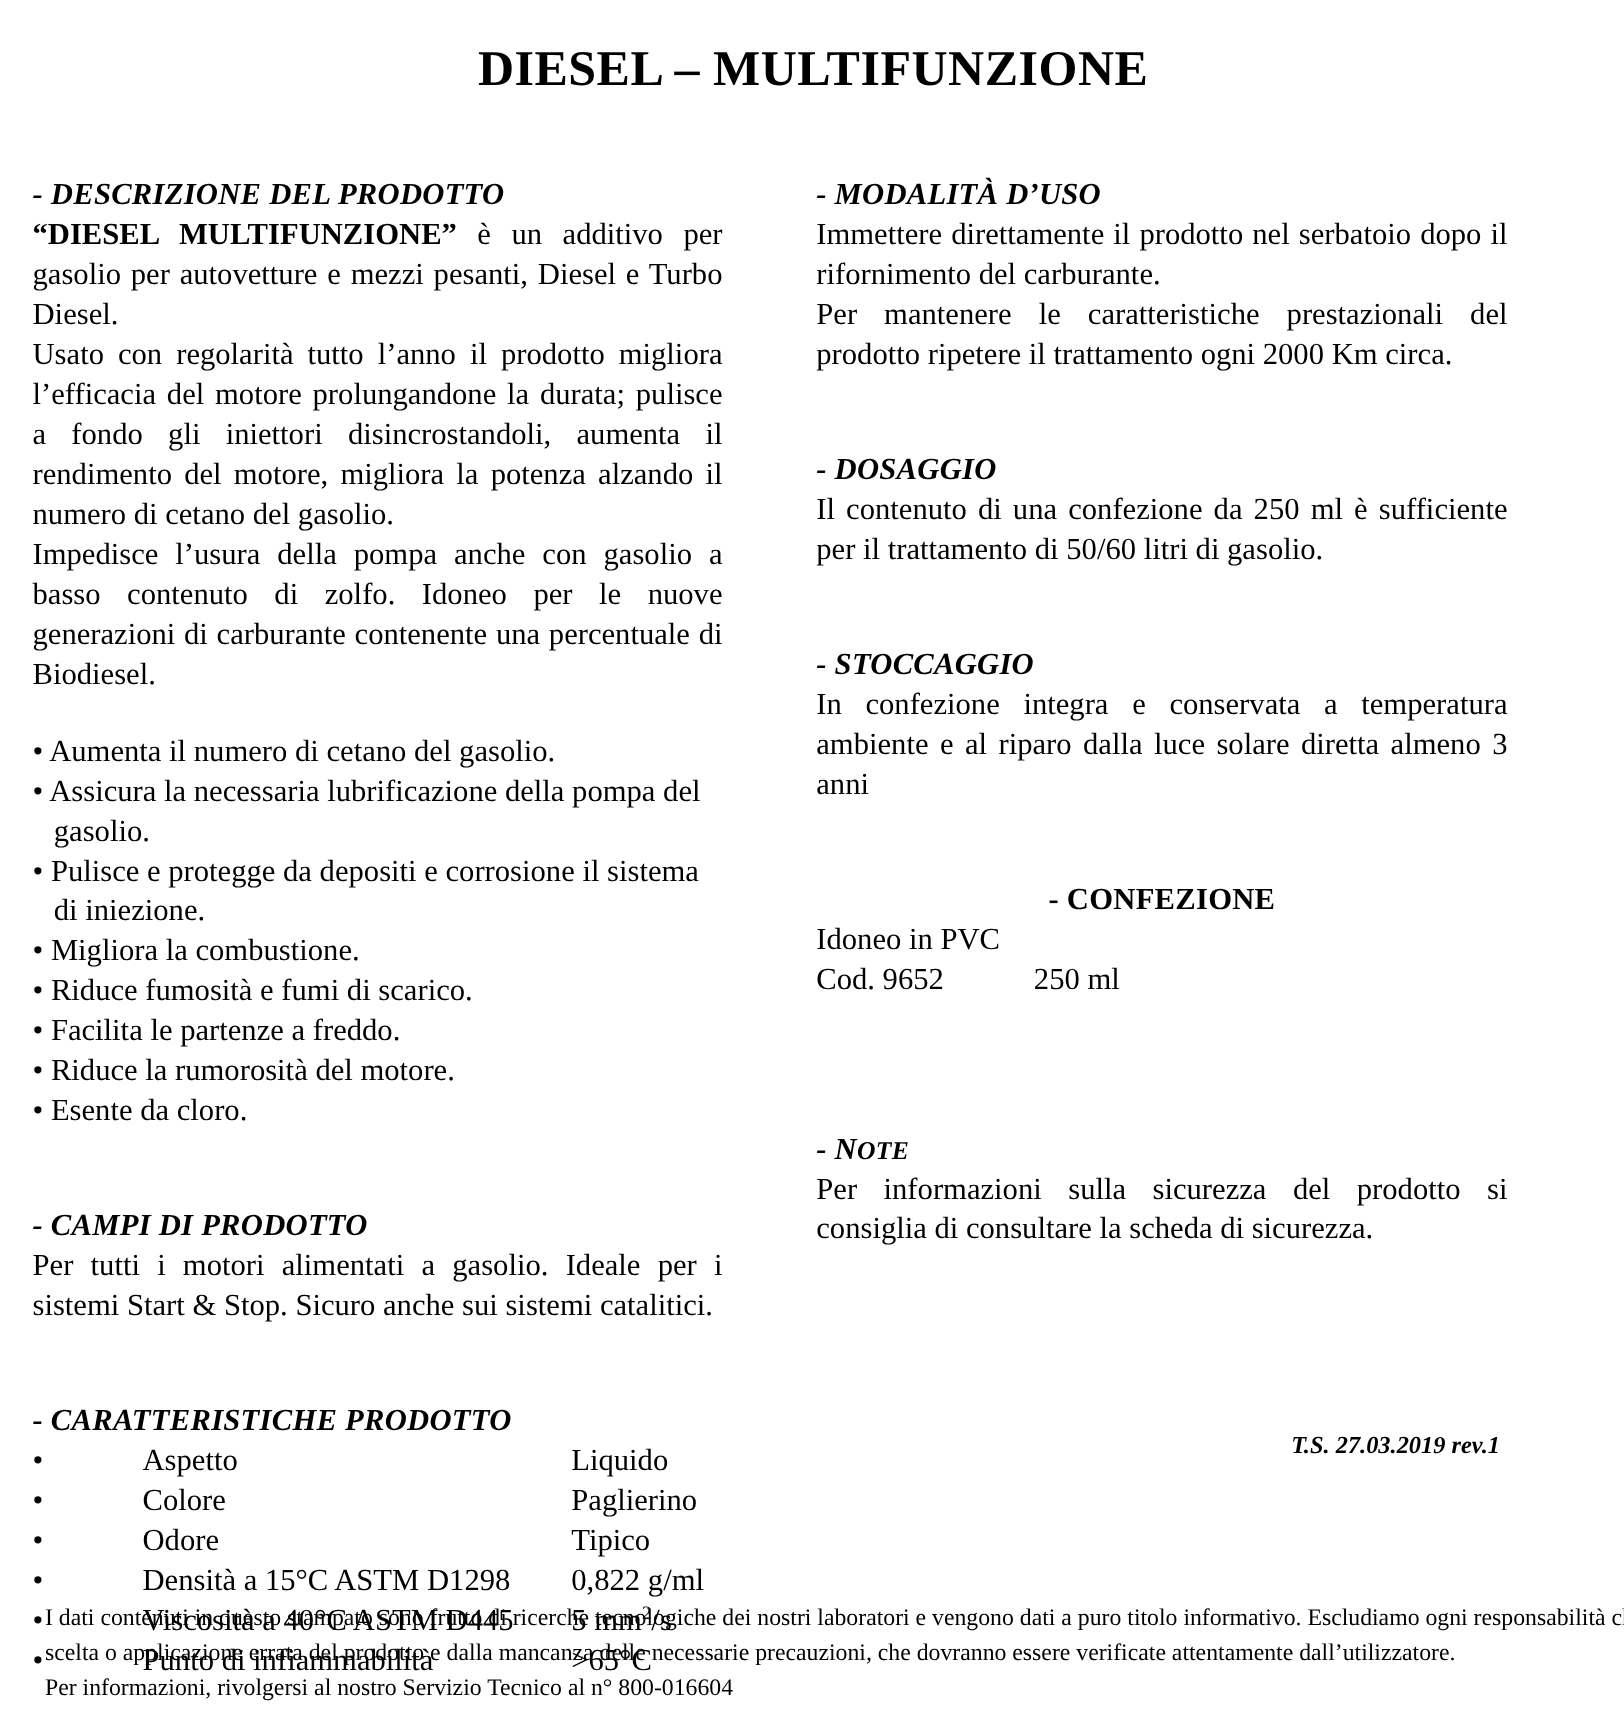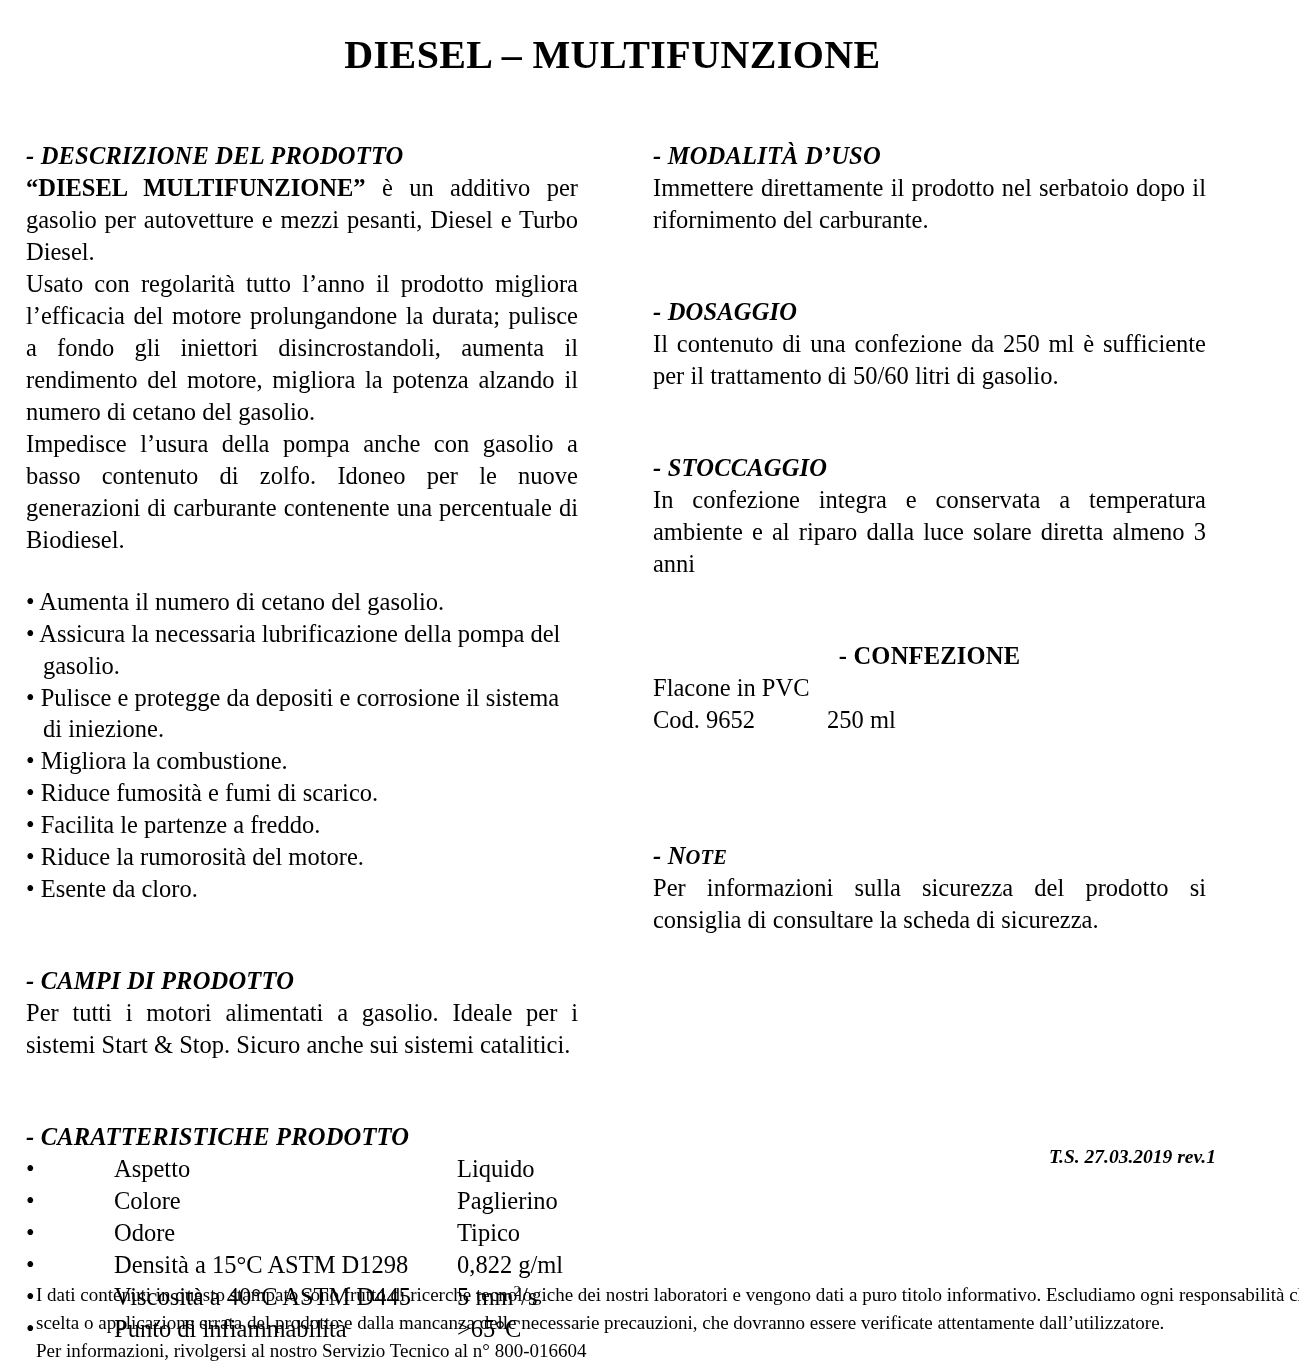--- a/index.html
+++ b/index.html
@@ -27,20 +27,21 @@
   .doc-title {
     position: absolute;
     left: 0;
     top: 33px;
     width: 1225px;
     text-align: center;
     font-size: 40px;
     font-weight: bold;
     letter-spacing: 0.4px;
     line-height: 1.12;
+    padding-left: 38px;
   }
 
   
   .col {
     position: absolute;
     top: 140px;
     font-size: 24.5px;
     line-height: 1.305;
   }
   .col-left  { left: 26px;  width: 552px; }
@@ -104,21 +105,21 @@
     white-space: nowrap;
   }
   td.sp-bullet { width: 88px; padding-left: 9px; }
   td.sp-label  { width: 343px; }
   td.sp-value  { }
   sup { font-size: 0.62em; vertical-align: super; line-height: 0; }
 
   
   .rev-stamp {
     position: absolute;
-    left: 16px;
+    left: 0;
     top: 1146px;
     width: 1200px;
     text-align: right;
     font-size: 19.5px;
     font-weight: bold;
     font-style: italic;
   }
 
   
   .footer {
@@ -206,35 +207,36 @@
         </tr>
       </tbody>
     </table>
 
   </div>
 
   <div class="col col-right">
 
     <div class="sec-head">- MODALITÀ D’USO</div>
     <p class="para">Immettere direttamente il prodotto nel serbatoio dopo il rifornimento del carburante.</p>
+    <p class="para">Per mantenere le caratteristiche prestazionali del prodotto ripetere il trattamento ogni 2000 Km circa.</p>
 
     <div class="spacer-xl"></div>
 
     <div class="sec-head">- DOSAGGIO</div>
     <p class="para">Il contenuto di una confezione da 250 ml è sufficiente per il trattamento di 50/60 litri di gasolio.</p>
 
     <div class="spacer-xl"></div>
 
     <div class="sec-head">- STOCCAGGIO</div>
     <p class="para">In confezione integra e conservata a temperatura ambiente e al riparo dalla luce solare diretta almeno 3 anni</p>
 
     <div class="spacer-xl"></div>
 
     <div class="sec-head-upright">- CONFEZIONE</div>
-    <p class="para noj">Flacone in PVC</p>
+    <p class="para noj">Idoneo in PVC</p>
     <p class="para noj"><span>Cod. 9652</span><span class="conf-gap"></span><span>250 ml</span></p>
 
     <div class="spacer-xl"></div>
     <div class="spacer-lg"></div>
 
     <div class="sec-head"><span>- </span><span>N</span><span class="smallcap-rest">OTE</span></div>
     <p class="para">Per informazioni sulla sicurezza del prodotto si consiglia di consultare la scheda di sicurezza.</p>
 
   </div>
 

